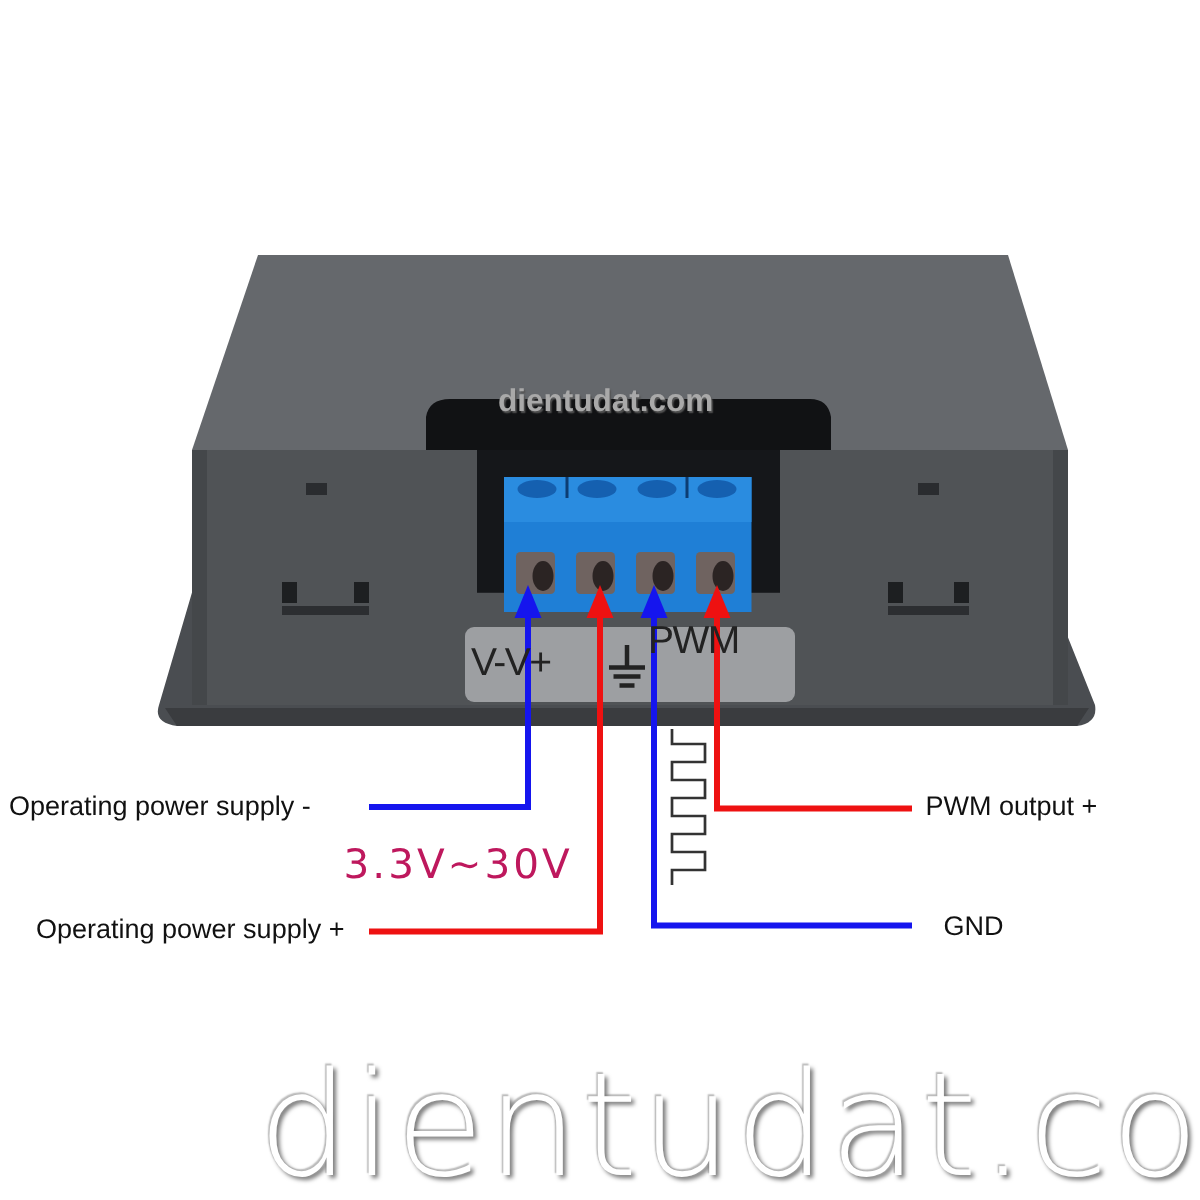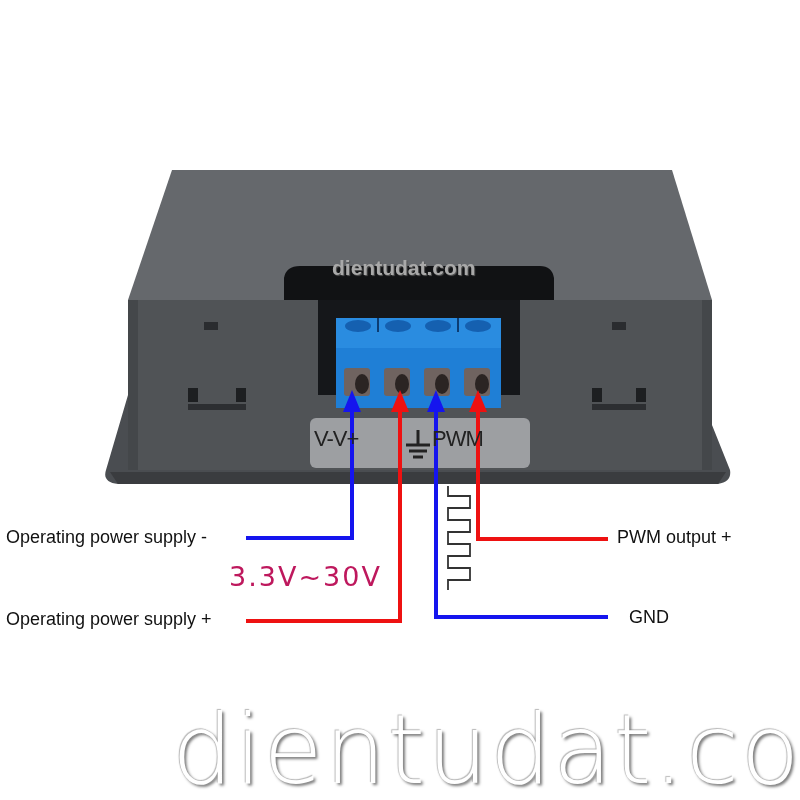--- a/index.html
+++ b/index.html
@@ -2,21 +2,21 @@
 <html><head>
 <meta charset="utf-8">
 <style>
   html, body { margin:0; padding:0; }
   body { width:800px; height:800px; background:#ffffff; position:relative; overflow:hidden;
          font-family:"Liberation Sans", sans-serif; }
   .abs { position:absolute; }
   .label { position:absolute; font-size:18px; color:#111; white-space:nowrap; }
   .range { position:absolute; font-size:27px; color:#be185d; letter-spacing:2px; white-space:nowrap;
            font-family:"DejaVu Sans", sans-serif; }
-  .terminal-text { position:absolute; font-size:22px; color:#222; letter-spacing:-1px; white-space:nowrap;
+  .terminal-text { position:absolute; font-size:26px; color:#222; letter-spacing:-1px; white-space:nowrap;
            font-family:"Liberation Sans", sans-serif; }
   .wm-small { position:absolute; font-size:21px; font-weight:bold; color:#a9a9a9; white-space:nowrap;
            text-shadow:1px 1px 1px #555; }
   .wm-big { position:absolute; font-size:96px; color:#fff; white-space:nowrap; letter-spacing:2px;
            font-family:"DejaVu Sans", sans-serif; font-weight:300;
            text-shadow: 2px 2px 3px #777, -1px -1px 1px #bbb; }
 </style>
 </head>
 <body>
 
@@ -91,23 +91,23 @@
 </svg>
 
 <svg class="abs" style="left:404px;top:428px" width="28" height="34" viewBox="0 0 28 34">
   <line x1="14" y1="2" x2="14" y2="16" stroke="#222" stroke-width="3"></line>
   <line x1="2" y1="17" x2="26" y2="17" stroke="#222" stroke-width="3"></line>
   <line x1="5" y1="23" x2="23" y2="23" stroke="#222" stroke-width="3"></line>
   <line x1="9" y1="29" x2="19" y2="29" stroke="#222" stroke-width="3"></line>
 </svg>
 
 <div class="terminal-text" style="left:314px;top:426px;">V-V+</div>
-<div class="terminal-text" style="left:432px;top:426px;">PWM</div>
+<div class="terminal-text" style="left:432px;top:411px;">PWM</div>
 
 <div class="wm-small" style="left:332px;top:256px;">dientudat.com</div>
 
 <div class="label" style="left:6px;top:527px;">Operating power supply -</div>
 <div class="range" style="left:229px;top:561px;">3.3V~30V</div>
-<div class="label" style="left:6px;top:609px;">Operating power supply +</div>
+<div class="label" style="left:24px;top:609px;">Operating power supply +</div>
 <div class="label" style="left:617px;top:527px;">PWM output +</div>
 <div class="label" style="left:629px;top:607px;">GND</div>
 
 <div class="wm-big" style="left:172px;top:694px;">dientudat.com</div>
 
 </body></html>

